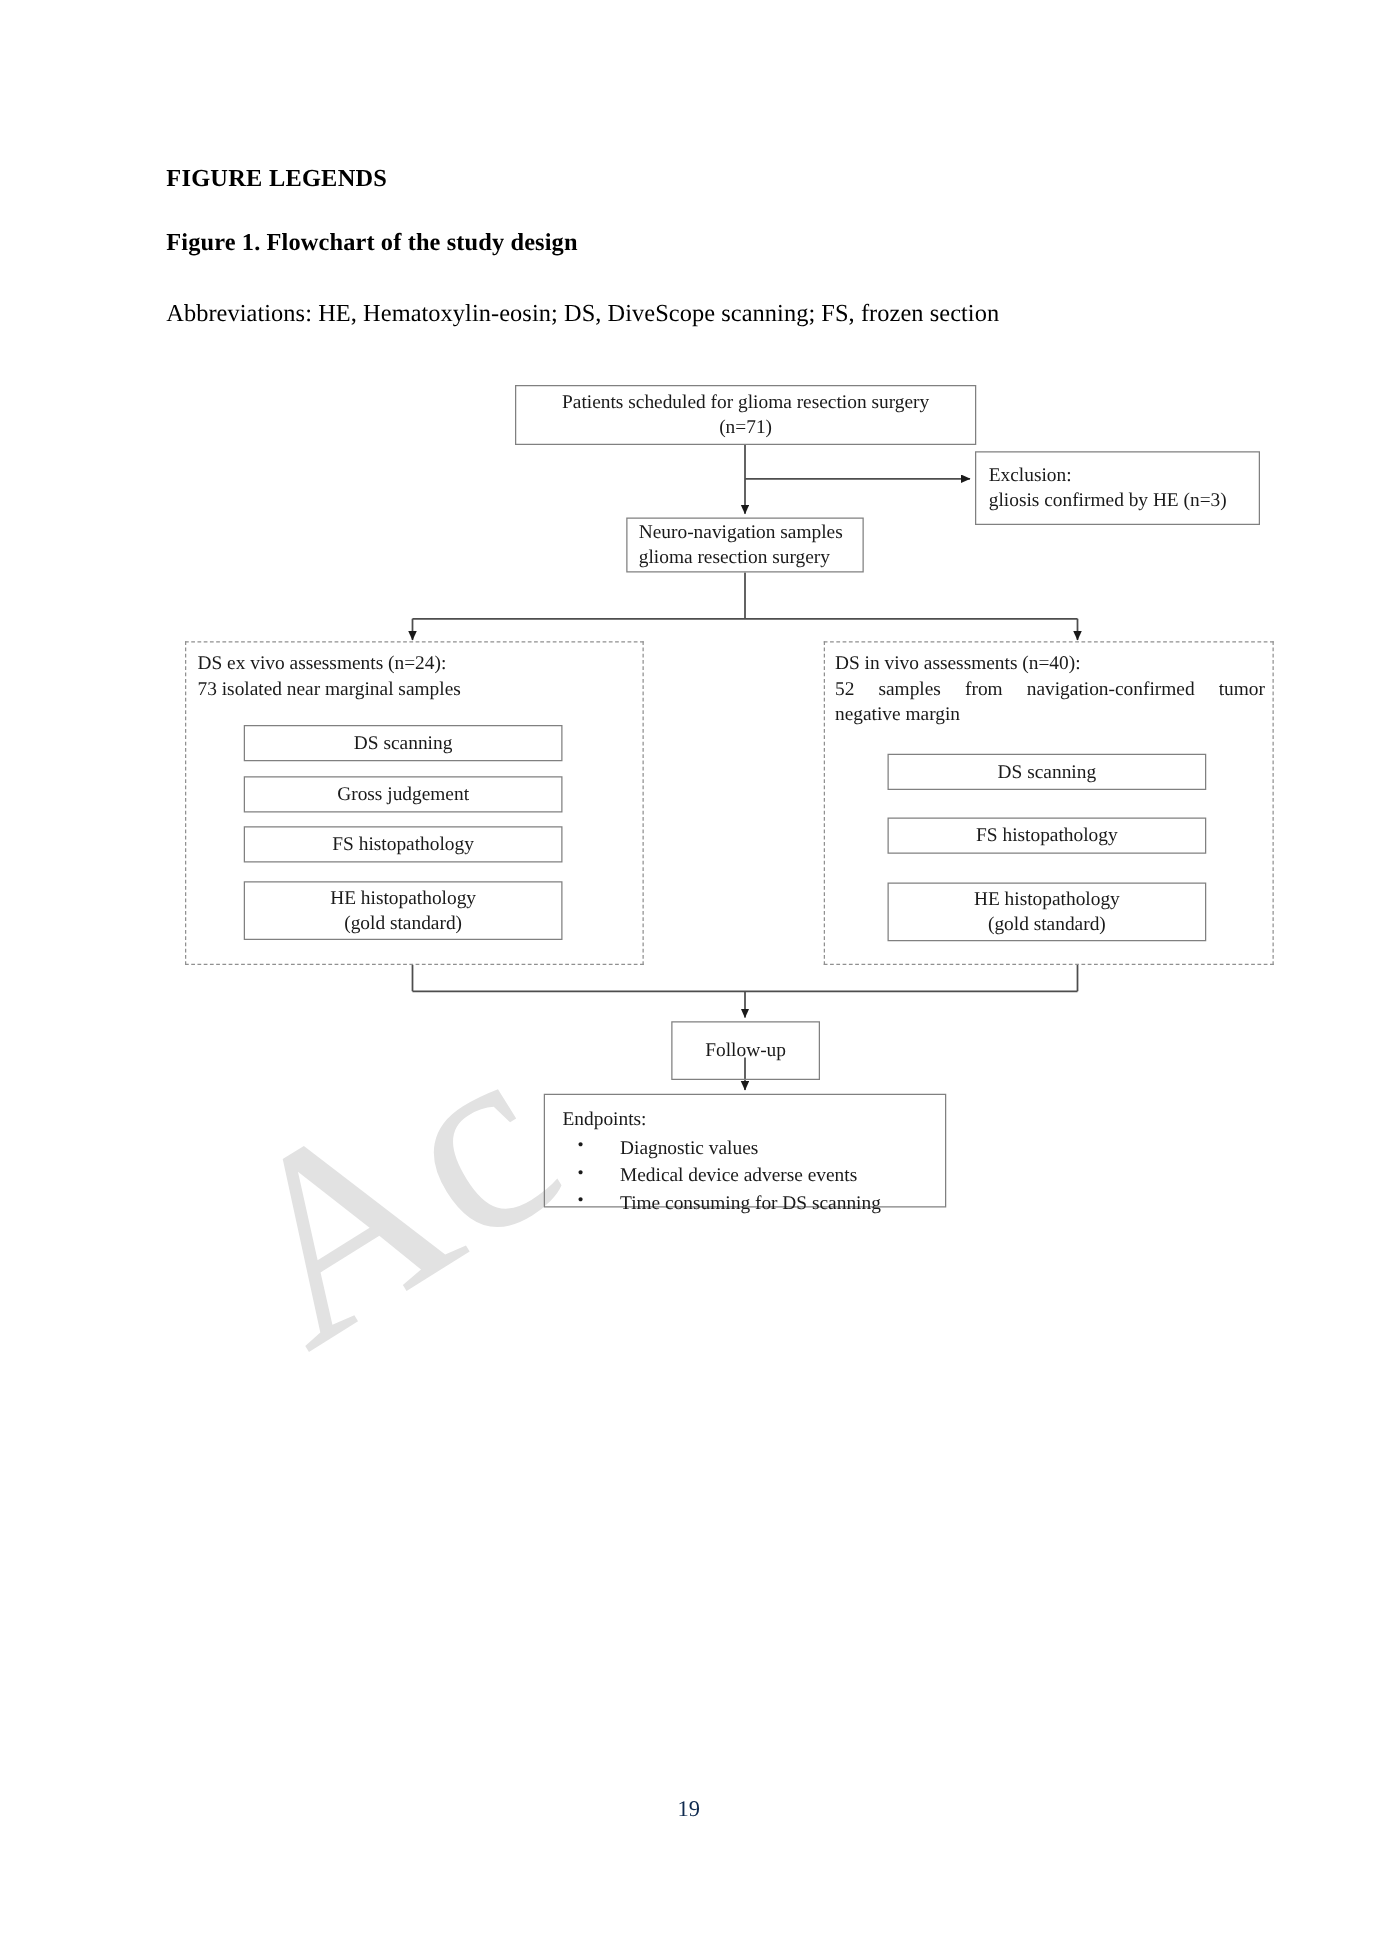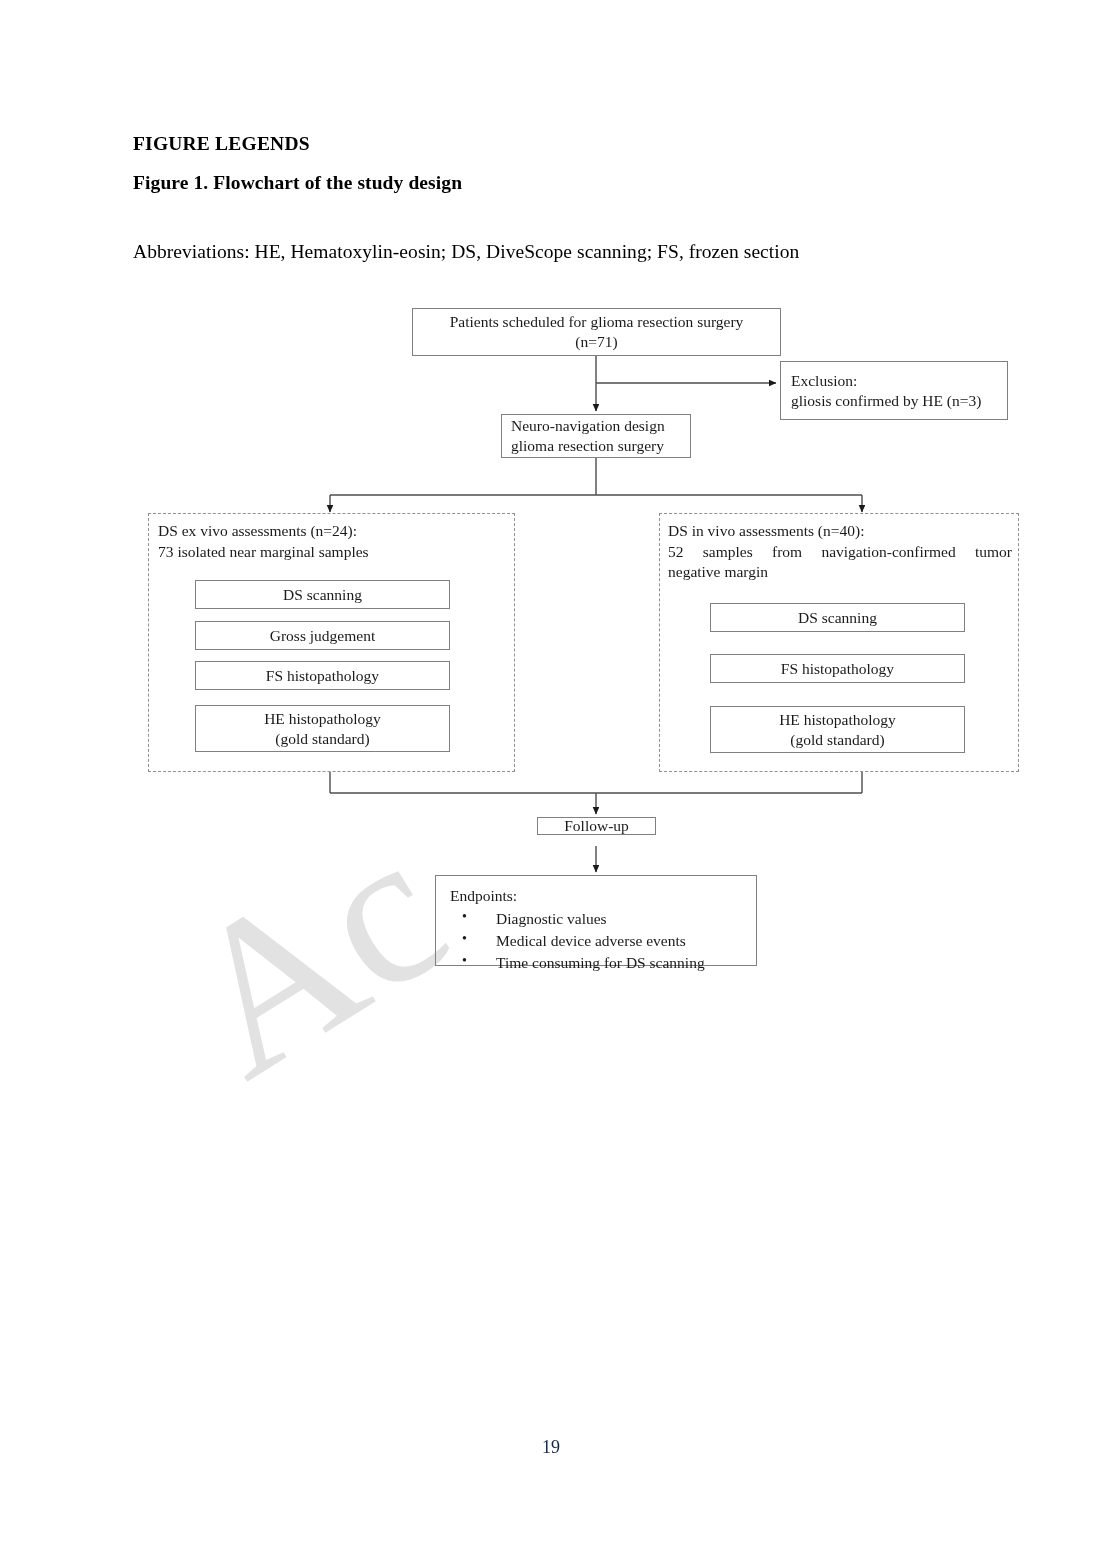--- a/index.html
+++ b/index.html
@@ -24,21 +24,21 @@
     position: absolute;
     left: 133px;
     top: 133px;
     font-size: 19.5px;
     font-weight: bold;
     letter-spacing: 0.2px;
   }
   .fig-title {
     position: absolute;
     left: 133px;
-    top: 172px;
+    top: 184px;
     font-size: 19.5px;
     font-weight: bold;
     letter-spacing: 0.1px;
   }
   .abbrev {
     position: absolute;
     left: 133px;
     top: 241px;
     font-size: 19.5px;
     letter-spacing: 0.05px;
@@ -208,21 +208,21 @@
 
     <div class="node" style="left:780px; top:361px; width:228px; height:59px; justify-content:flex-start; text-align:left;">
       <div class="lines" style="padding-left:10px;">
         <div>Exclusion:</div>
         <div>gliosis confirmed by HE (n=3)</div>
       </div>
     </div>
 
     <div class="node" style="left:501px; top:414px; width:190px; height:44px; justify-content:flex-start; text-align:left;">
       <div class="lines" style="padding-left:9px;">
-        <div>Neuro-navigation design</div>
+        <div>Neuro-navigation samples</div>
         <div>glioma resection surgery</div>
       </div>
     </div>
 
     <div class="group-box" style="left:148px; top:513px; width:367px; height:259px;"></div>
     <div class="group-head" style="left:158px; top:521px; width:345px;">
       <div>DS ex vivo assessments (n=24):</div>
       <div>73 isolated near marginal samples</div>
     </div>
 
@@ -265,21 +265,21 @@
         <div>FS histopathology</div>
       </div>
     </div>
     <div class="node" style="left:710px; top:706px; width:255px; height:47px;">
       <div class="lines">
         <div>HE histopathology</div>
         <div>(gold standard)</div>
       </div>
     </div>
 
-    <div class="node" style="left:537px; top:817px; width:119px; height:18px;">
+    <div class="node" style="left:537px; top:817px; width:119px; height:47px;">
       <div class="lines">
         <div>Follow-up</div>
       </div>
     </div>
 
     <div class="node" style="left:435px; top:875px; width:322px; height:91px; display:block;text-decoration:underline;">
       <div class="endpoints-inner">
         <div class="ep-title">Endpoints:</div>
         <ul>
           <li>

